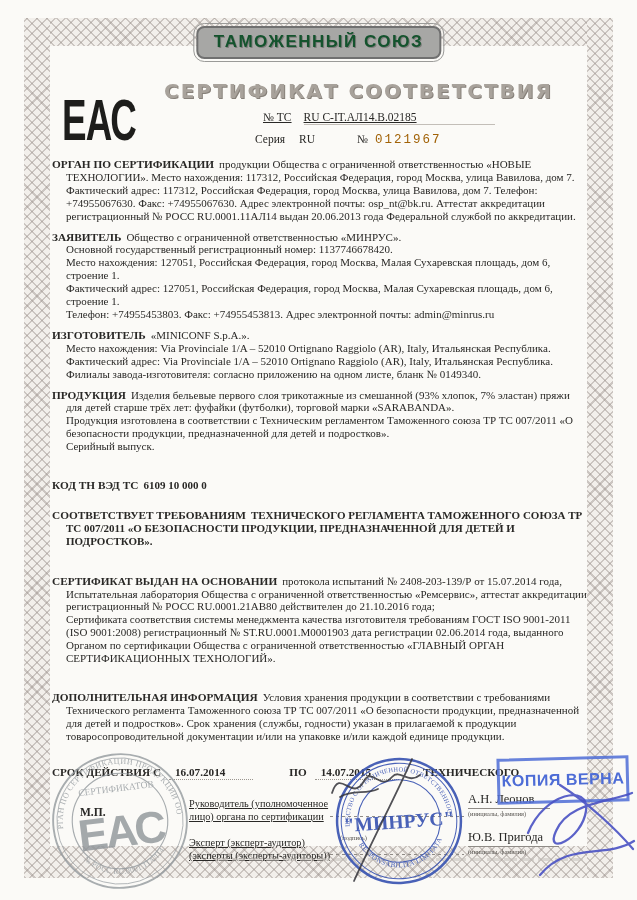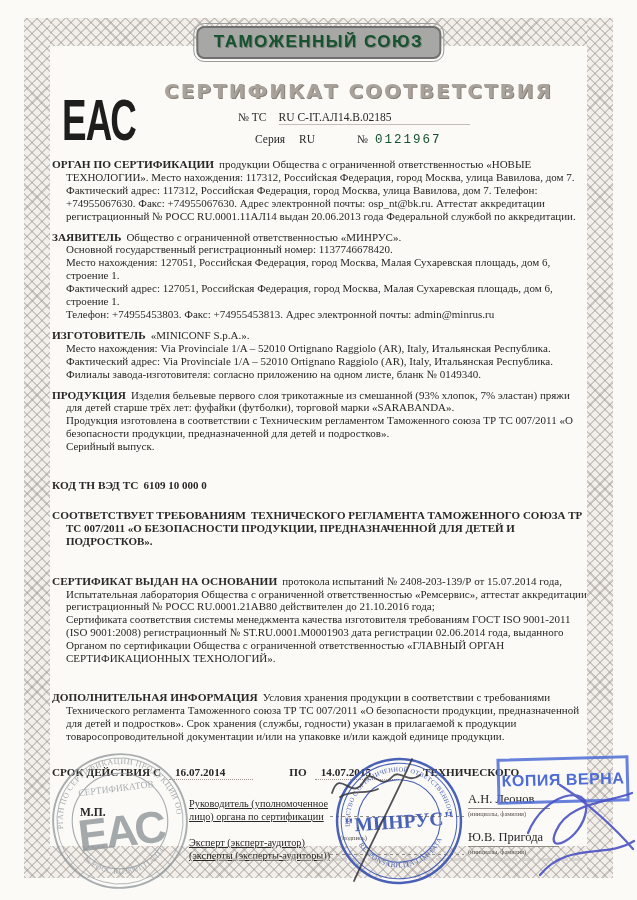--- a/index.html
+++ b/index.html
@@ -38,29 +38,29 @@
     font-family:"Liberation Sans", sans-serif; font-weight:bold;
     font-size:40px; color:#1d1d1b; letter-spacing:-1px;
     transform:scaleY(1.45) scaleX(.92); transform-origin:left top;
   }
   .cert-title {
     position:absolute; left:95px; right:15px; top:79px; text-align:center;
     font-family:"DejaVu Sans", sans-serif; font-weight:800;
     font-size:20px; letter-spacing:2px; color:#a8a29b;
     text-shadow:1px 1px 0 #87817a;
   }
-  .certno-row { position:absolute; left:238px; top:111px; font-size:11.5px; display:flex; align-items:baseline; }
+  .certno-row { position:absolute; left:263px; top:111px; font-size:11.5px; display:flex; align-items:baseline;text-decoration:underline; }
   .certno-row .lblb { margin-right:12px; }
   .certno-row .val  { border-bottom:1px solid #c3beb8; padding:0 78px 1px 0; }
   .series-row { position:absolute; left:255px; top:133px; font-size:11.5px; display:flex; align-items:flex-start; }
   .series-row .reg { margin-left:14px; }
   .series-row .blank { margin-left:42px; }
   .series-row .blank .num {
     font-family:"Liberation Mono", monospace; font-size:12.5px;
-    letter-spacing:2px; color:#14532d; margin-left:4px;
+    letter-spacing:2px; color:#a16207; margin-left:4px;
   }
 
   
   .content { position:absolute; left:52px; width:536px; top:158px; font-size:11px; line-height:12.9px; z-index:1; }
   .sec { margin:0 0 8px 0; padding-left:14px; text-indent:-14px; }
   .sec .lbl { font-weight:bold; font-size:11.3px; margin-right:5px; }
   .sec .txt { white-space:pre-line; }
   .sec.gap-md { margin-bottom:17px; }
   .sec.gap-lg { margin-bottom:26px; }
   .sec.gap-xl { margin-bottom:27px; }

